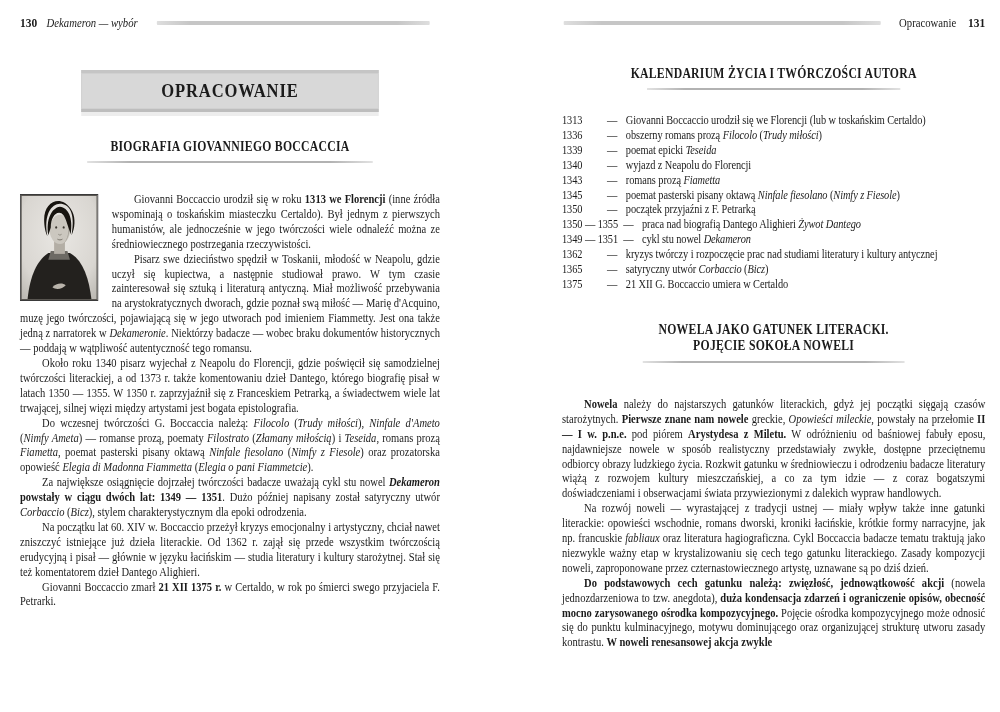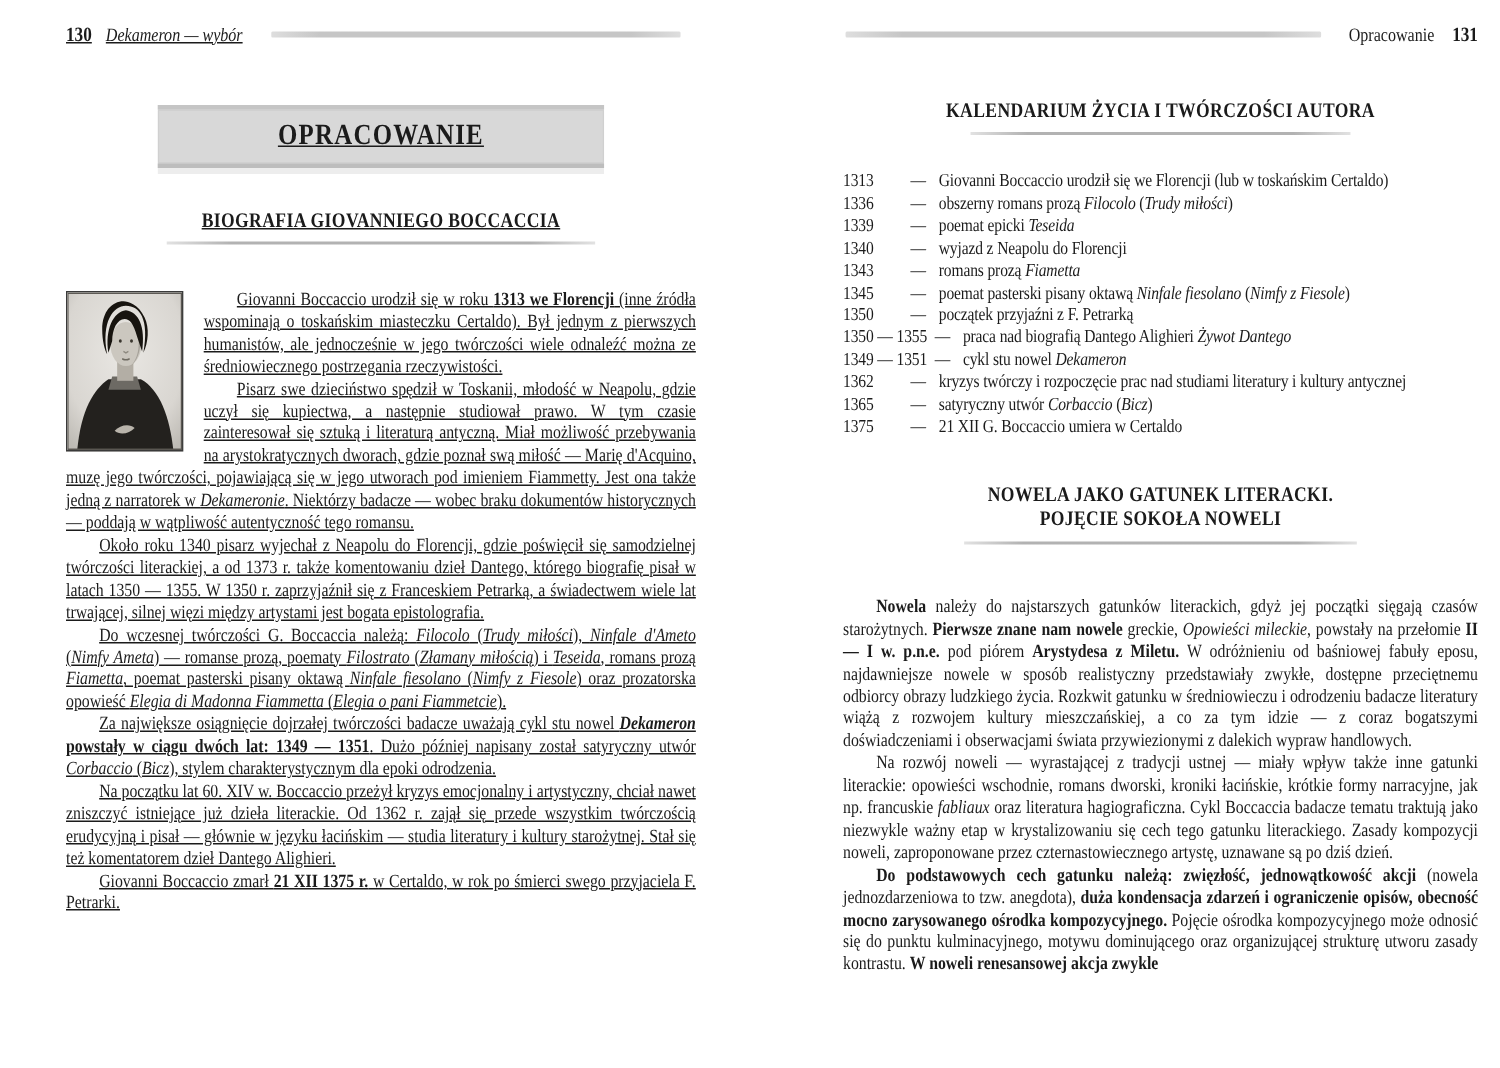--- a/index.html
+++ b/index.html
@@ -2,21 +2,21 @@
 <html lang="pl"><head>
 <meta charset="utf-8">
 <style>
   html,body{margin:0;padding:0;}
   body{
     width:1000px;height:712px;overflow:hidden;position:relative;
     background:#ffffff;color:#1b1b1b;
     font-family:"Liberation Serif","DejaVu Serif",serif;
   }
   .page{position:absolute;top:14px;}
-  .page-left{left:44px;width:420px;text-decoration:underline;}
+  .page-left{left:20px;width:420px;}
   .page-right{left:562px;width:423px;}
   
   .cx{transform:scaleX(0.85);transform-origin:0 0;}
   .page-left .cx{width:494px;}
   .page-right .cx{width:498px;}
 
   .pagehead{display:flex;align-items:center;height:18px;}
   .pnum{font-weight:bold;font-size:13.5px;}
   .runtitle{font-style:italic;font-size:12.6px;margin-left:11px;white-space:nowrap;}
   .headrule{flex:1;height:4px;border-radius:1px;

